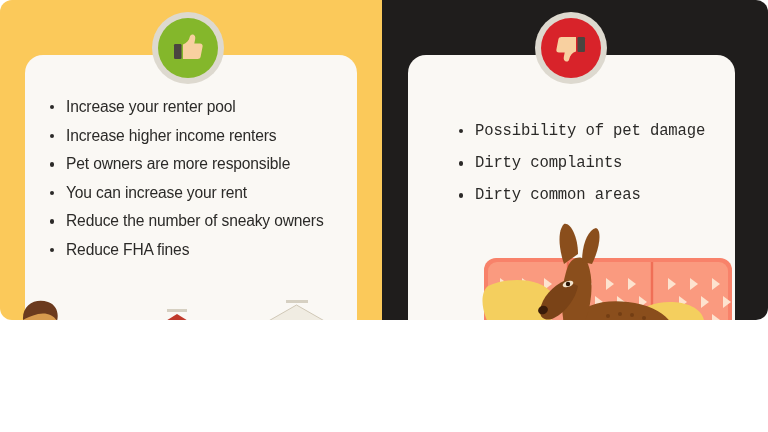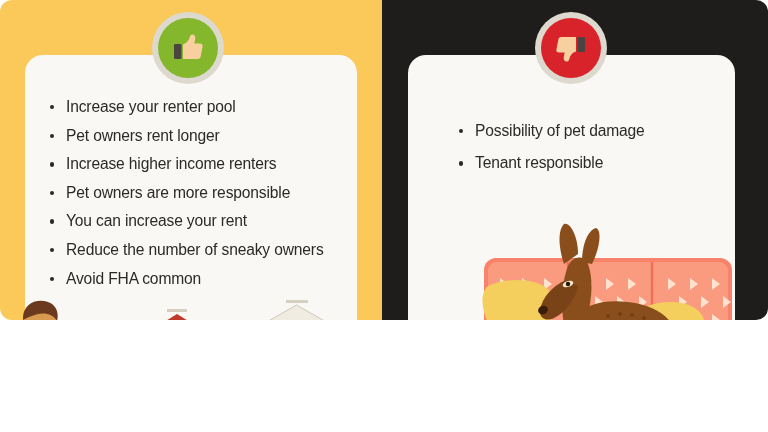--- a/index.html
+++ b/index.html
@@ -30,20 +30,21 @@
   }
   #panel-pros {
     left: 0;
     width: 382px;
     background: #fbc95a;
   }
   #panel-cons {
     left: 382px;
     width: 386px;
     background: #1f1d1c;
+    font-family: Liberation Mono, monospace;
   }
 
   
   .card {
     position: absolute;
     background: #faf8f4;
     border-radius: 18px;
   }
   #card-pros {
     left: 25px;
@@ -145,26 +146,25 @@
 <body>
 
 <div id="stage">
 
   <section class="panel" id="panel-pros">
 
     <div class="card" id="card-pros"></div>
 
     <ul class="bullet-list" id="list-pros">
       <li class="bullet-item">Increase your renter pool</li>
-      <li class="bullet-item">Pet owners rent longer</li>
       <li class="bullet-item">Increase higher income renters</li>
       <li class="bullet-item">Pet owners are more responsible</li>
       <li class="bullet-item">You can increase your rent</li>
       <li class="bullet-item">Reduce the number of sneaky owners</li>
-      <li class="bullet-item">Avoid FHA common</li>
+      <li class="bullet-item">Reduce FHA fines</li>
     </ul>
 
     <div id="illus-pros">
       <svg width="382" height="140" viewBox="0 0 382 140" xmlns="http://www.w3.org/2000/svg">
 
         <path d="M0 46 C 30 30, 62 34, 84 52 C 108 72, 120 96, 126 140 L 0 140 Z" fill="#e8e5dc"></path>
         <path d="M382 44 C 350 34, 300 42, 268 70 C 244 92, 236 116, 232 140 L 382 140 Z" fill="#ece9e0"></path>
 
         <g>
           <g fill="#f5c842" stroke="#e0a81e" stroke-width="1.2">
@@ -467,21 +467,22 @@
           <path d="M78 178 C 92 166, 124 166, 134 178 C 142 188, 132 202, 112 204 C 92 206, 70 192, 78 178 Z" fill="#f4cf5e"></path>
         </g>
 
         <rect x="70" y="190" width="12" height="12" rx="3" fill="#e8705a"></rect>
         <rect x="306" y="190" width="12" height="12" rx="3" fill="#e8705a"></rect>
       </svg>
     </div>
 
     <ul class="bullet-list" id="list-cons" style="left:75px; top:118px;">
       <li class="bullet-item">Possibility of pet damage</li>
-      <li class="bullet-item">Tenant responsible</li>
+      <li class="bullet-item">Dirty complaints</li>
+      <li class="bullet-item">Dirty common areas</li>
     </ul>
 
     <div class="badge-wrap" id="badge-cons-wrap">
       <div class="badge-inner" id="badge-cons-inner">
         <svg width="34" height="34" viewBox="0 0 34 34" xmlns="http://www.w3.org/2000/svg">
           <rect x="23.5" y="6" width="7.5" height="15" rx="1.2" fill="#4a4540"></rect>
           <path d="M22 6 L22 20.5 C 18.5 21.5, 16 24.5, 15.2 28.2 C 14.8 30, 13.4 31, 11.8 30.4 C 10.1 29.8, 9.4 28, 9.8 26 L 10.7 21.6 L 5 21.6 C 3.1 21.6, 2 20.2, 2.4 18.5 L 4.4 8.2 C 4.7 6.7, 5.9 6, 7.4 6 Z" fill="#f8d0a0"></path>
         </svg>
       </div>
     </div>

